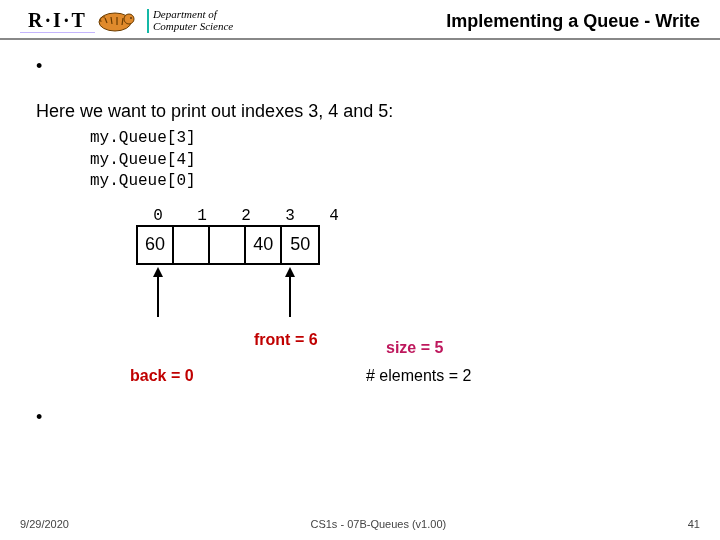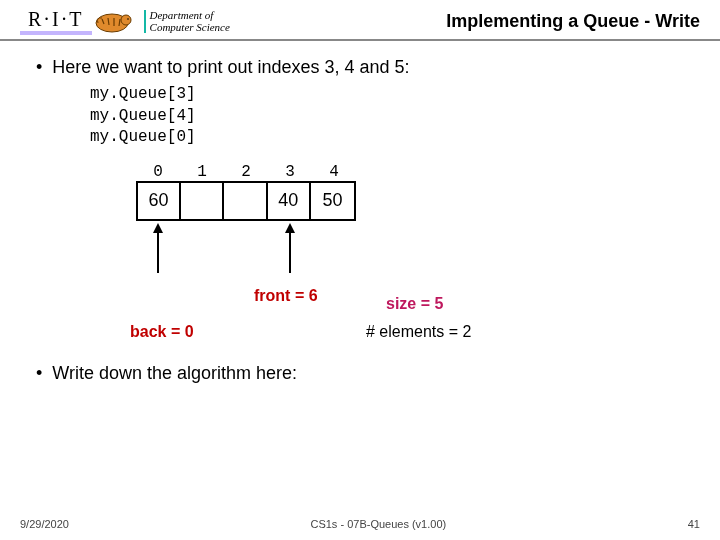--- a/index.html
+++ b/index.html
@@ -19,25 +19,25 @@
     padding: 8px 20px 4px 20px;
     border-bottom: 2px solid #888;
   }
   .logo-block {
     display: flex;
     align-items: center;
     gap: 2px;
   }
   .rit-box {
     font-family: Georgia, 'Times New Roman', serif;
-    font-weight: normal;
+    font-weight: bold;
     font-size: 20px;
     letter-spacing: 2px;
     padding: 0 8px;
-    border-bottom: 4px solid #c4b5fd;
+    border-bottom: 1px solid #c4b5fd;
     display: flex;
     align-items: flex-start;
   }
   .tiger-icon svg { display:block; }
   .dept {
     font-family: "Times New Roman", serif;
     font-style: italic;
     font-size: 11px;
     line-height: 1.05;
     border-left: 2px solid #14b8a6;
@@ -47,22 +47,23 @@
     font-weight: bold;
     font-size: 18px;
     white-space: nowrap;
   }
   .content {
     padding: 16px 36px 0 36px;
     font-size: 18px;
   }
   .bullet {
     display: flex;
-    gap: 10px;
+    gap: 24px;
     margin-bottom: 6px;
+    flex-direction: column;
   }
   .bullet .dot::before { content: "•"; }
   .code-lines {
     font-family: "Courier New", monospace;
     font-size: 16px;
     margin-left: 54px;
     line-height: 1.35;
   }
   .array-zone {
     margin-left: 100px;
@@ -72,21 +73,21 @@
   }
   .indices {
     display: flex;
     font-family: "Courier New", monospace;
     font-size: 16px;
   }
   .indices div { width:44px; text-align:center; }
   .array-row {
     display: flex;
     border: 2px solid #000;
-    width: 220px;
+    width: 184px;
   }
   .array-row div {
     width:44px;
     height:36px;
     border-right:2px solid #000;
     display:flex;
     align-items:center;
     justify-content:center;
     font-size:18px;
   }
@@ -183,21 +184,20 @@
     </span>
 
     <div class="label front-l" style="left:118px; top:124px;">front = 6</div>
     <div class="label size-l" style="left:250px; top:132px;">size = 5</div>
     <div class="label back-l" style="left:-6px;  top:160px;">back = 0</div>
     <div class="label elem-l" style="left:230px; top:160px;"># elements = 2</div>
   </div>
 
   <div class="bullet" style="margin-top:0;">
     <span class="dot"></span>
-    <span>Write down the algorithm here:</span>
   </div>
 
 </div>
 
 <div class="footer">
   <span>9/29/2020</span>
   <span>CS1s - 07B-Queues (v1.00)</span>
   <span>41</span>
 </div>
 

